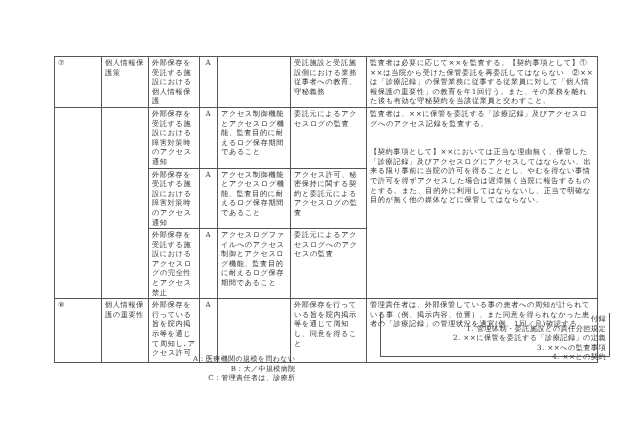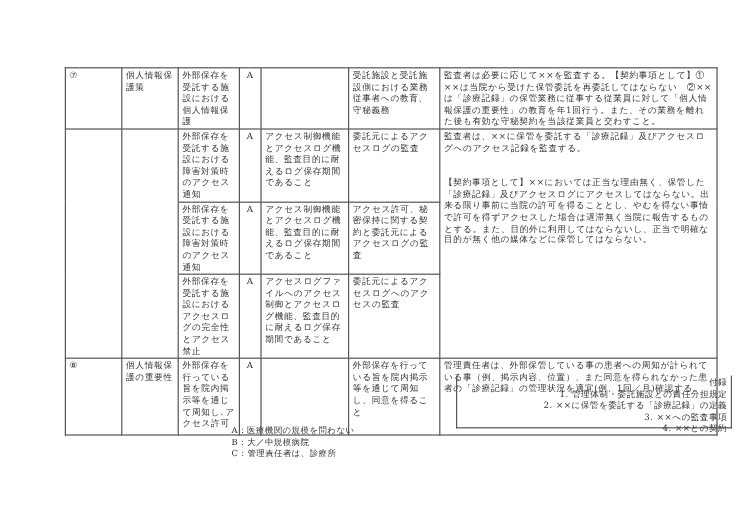--- a/index.html
+++ b/index.html
@@ -13,21 +13,21 @@
   td.c-item { width:40px; }
   td.c-req { width:44px; letter-spacing:1.6px; }
   td.c-lvl { width:11px; text-align:center; }
   td.c-tech { width:66px;margin-left:40px; }
   td.c-org { width:69px; }
   td.c-impl { width:224px;margin-top:28px; }
   .appendix { position:absolute; left:380px; top:313px; width:222px; height:41px;
               border:1px solid #555; border-top:none; padding:1px 3px;
               font-size:7.2px; line-height:9.6px; letter-spacing:0.4px;text-align:right; }
   .appendix div { white-space:nowrap; }
-  .legend { position:absolute; left:193px; top:355px; font-size:7px; line-height:9.6px; letter-spacing:0.4px; }
+  .legend { position:absolute; left:193px; top:355px; font-size:7px; line-height:9.6px; letter-spacing:0.4px;text-align:right; }
   .legend div { white-space:nowrap; }
   .gap { height:19px; }
 </style>
 </head>
 <body>
 
 <div class="page">
   <table class="main">
     <tbody>
       <tr style="height:41px;">

